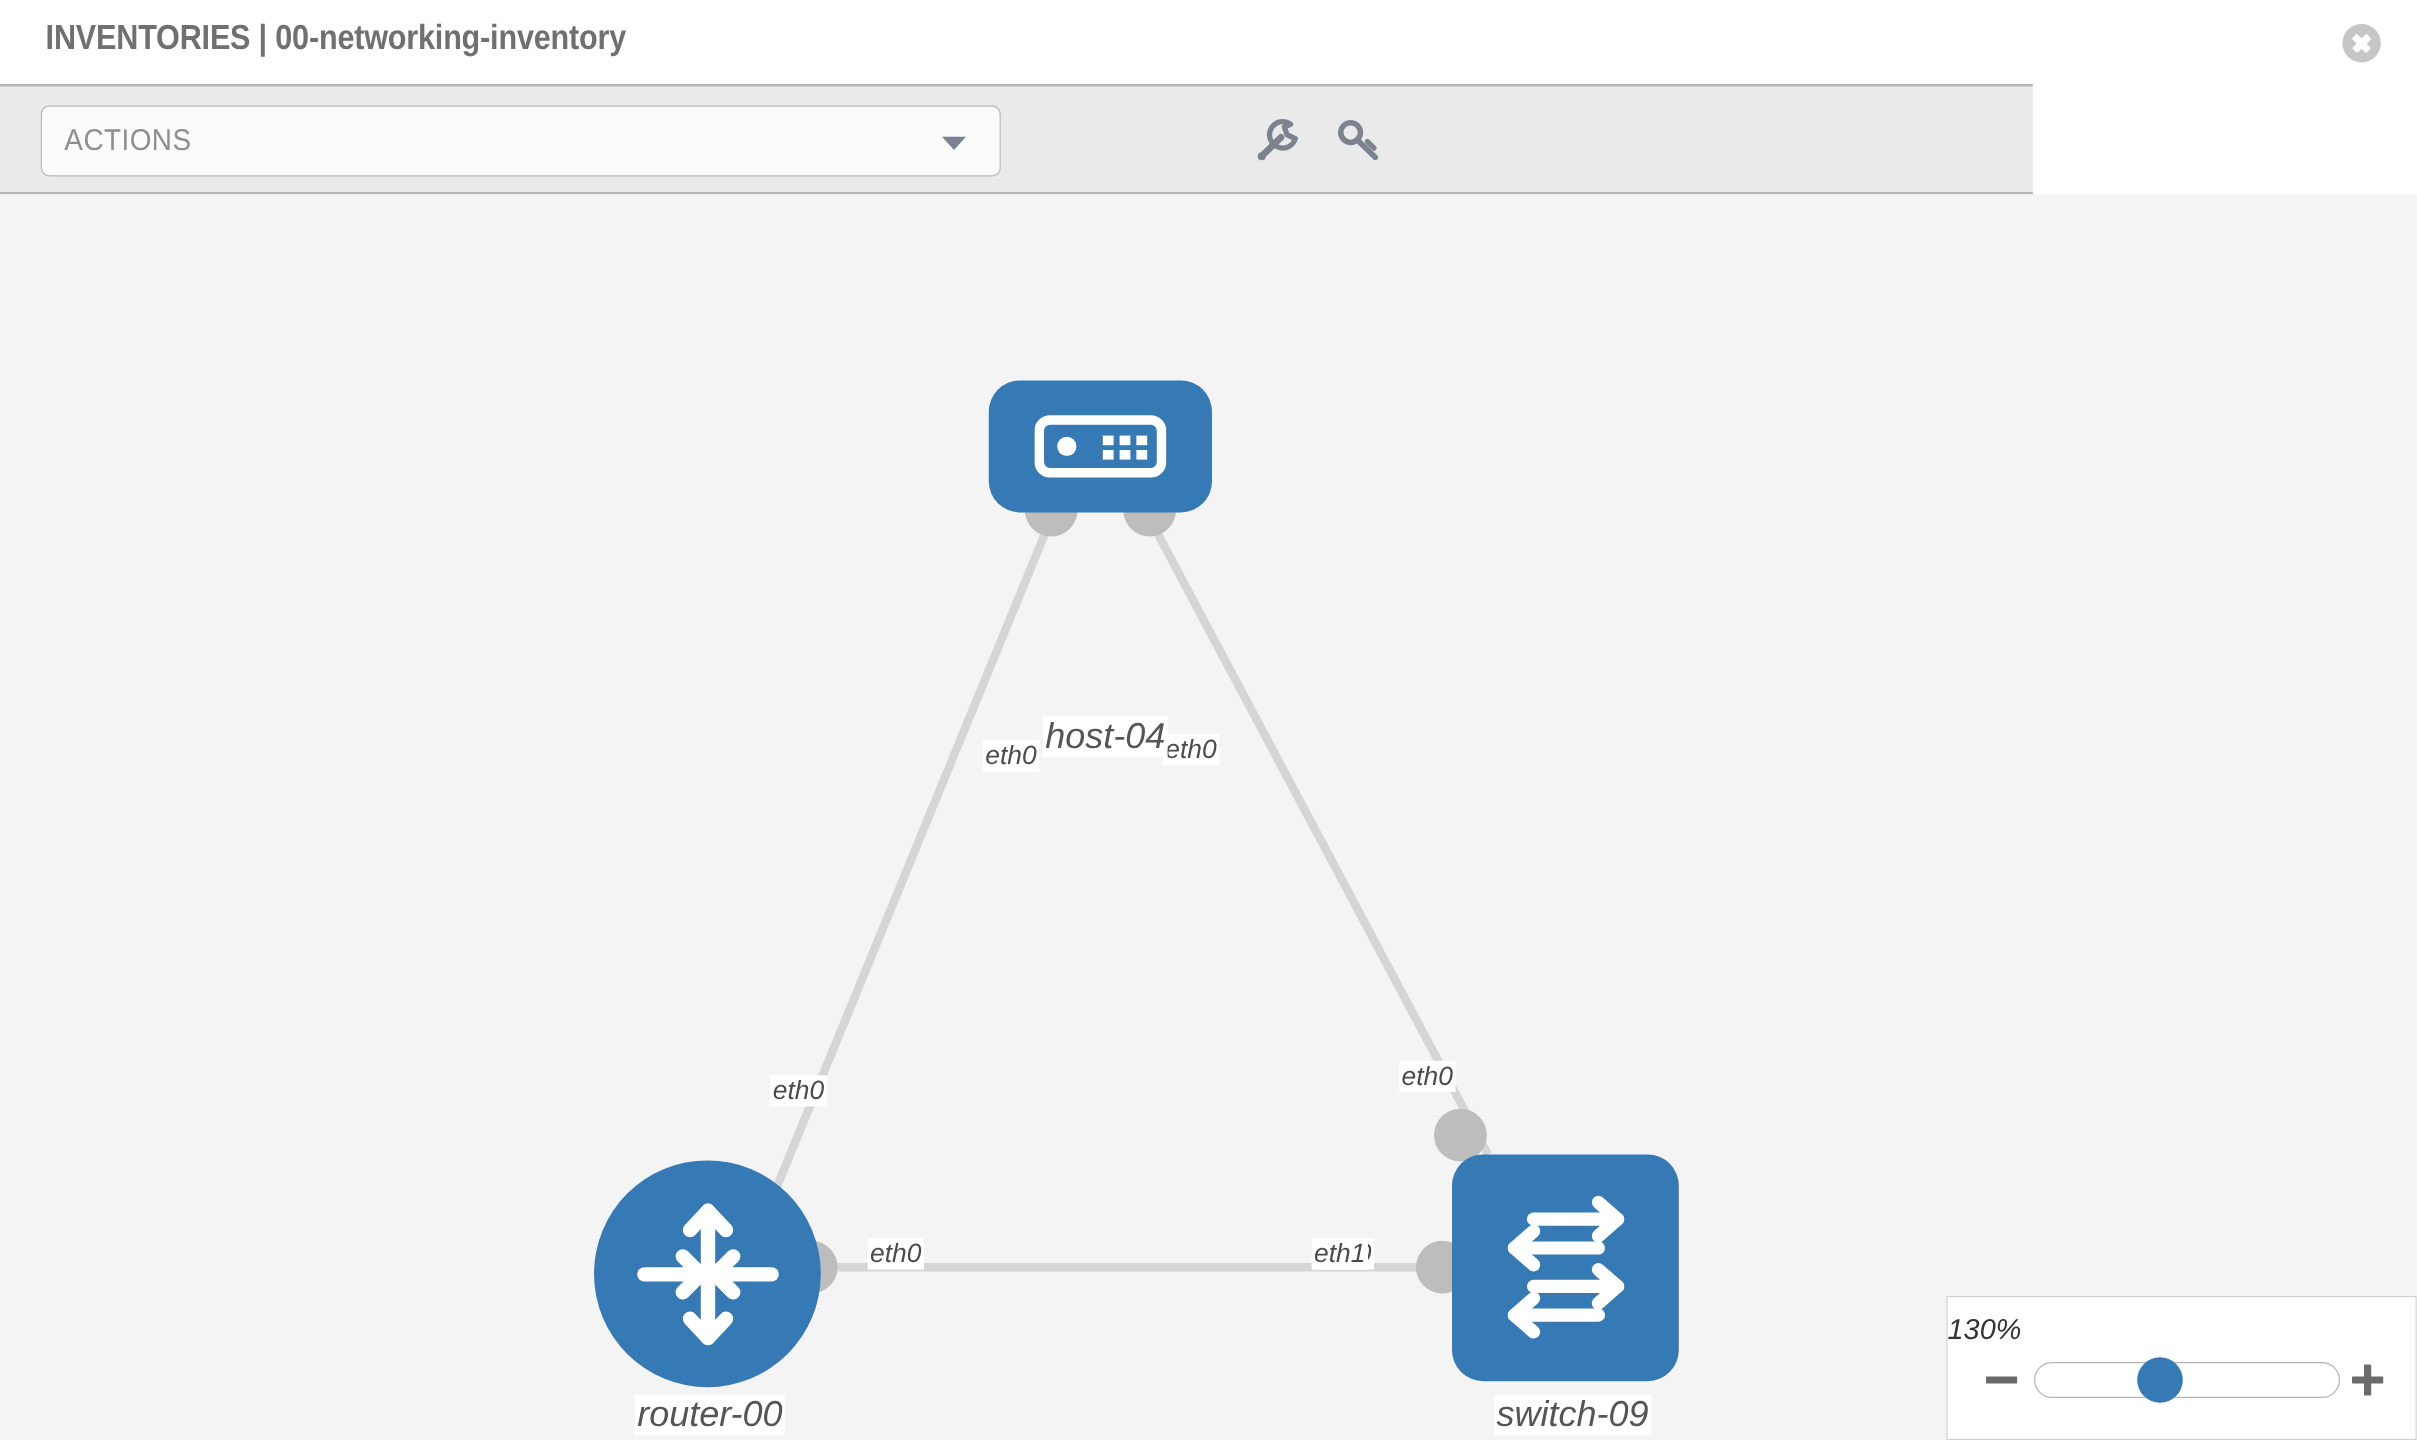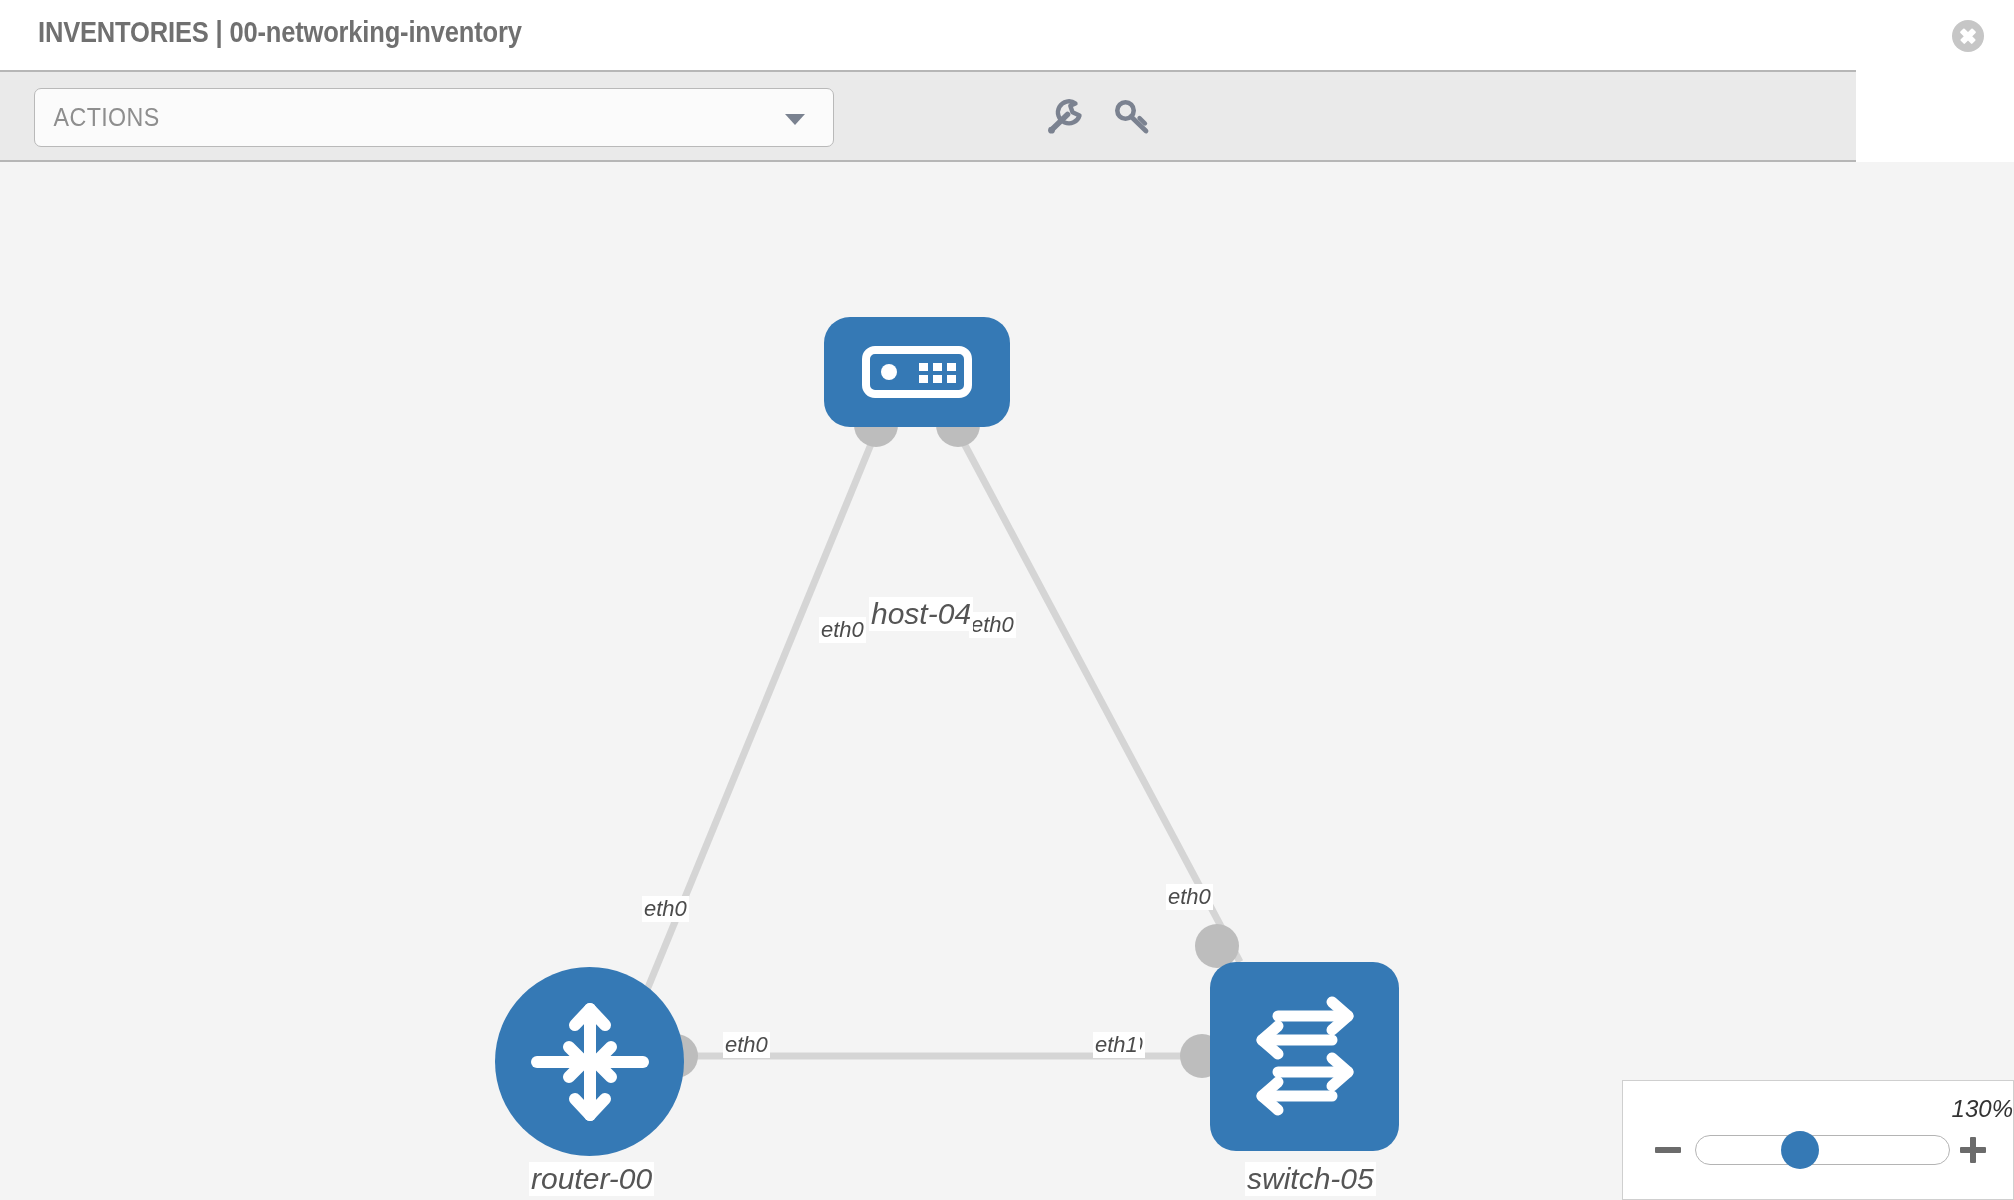--- a/index.html
+++ b/index.html
@@ -36,21 +36,21 @@
     position: absolute; left: 50%; top: 50%;
     width: 17px; height: 5.5px; background: #ffffff;
     border-radius: 1px;
   }
   #close-button .x-bar.a { transform: translate(-50%,-50%) rotate(45deg); }
   #close-button .x-bar.b { transform: translate(-50%,-50%) rotate(-45deg); }
 
   
   #toolbar {
     position: absolute; left: 0; top: 70px;
-    width: 1856px; height: 92px;
+    width: 1694px; height: 92px;
     background: #eaeaea;
     border-top: 2px solid #b6b6b6;
     border-bottom: 2px solid #b6b6b6;
   }
   .select-box {
     position: absolute;
     background: #fbfbfb;
     border: 1px solid #b9b9b9;
     border-radius: 7px;
     display: flex; align-items: center;
@@ -136,21 +136,21 @@
 
   
   #zoom-panel {
     position: absolute; left: 1622px; top: 1080px;
     width: 392px; height: 120px;
     background: #ffffff;
     border: 1px solid #cfcfcf;
   }
   #zoom-value {
     position: absolute; left: 0; top: 14px; width: 100%;
-    text-align: right;
+    text-align: left;
     font-size: 24px; color: #333333;
   }
   #zoom-minus, #zoom-plus {
     position: absolute; top: 54px;
     width: 30px; height: 30px; cursor: pointer;
   }
   #zoom-minus { left: 30px; }
   #zoom-plus  { left: 335px; }
   .pm-bar { position: absolute; background: #6b6b6b; border-radius: 1px; }
   .pm-h { left: 2px; top: 12px; width: 26px; height: 6px; }
@@ -273,21 +273,21 @@
   <div class="iface-label" style="left:819px; top:455px;">eth0</div>
   <div class="iface-label" style="left:969px; top:450px;">eth0</div>
   <div class="iface-label" style="left:642px; top:734px;">eth0</div>
   <div class="iface-label" style="left:1166px; top:722px;">eth0</div>
   <div class="iface-label" style="left:723px; top:870px;">eth0</div>
   <div class="iface-label" style="left:1098px; top:870px;">eth0</div>
   <div class="iface-label" style="left:1093px; top:870px;">eth1</div>
 
   <div class="node-label" style="left:869px; top:435px;">host-04</div>
   <div class="node-label" style="left:529px; top:1000px;">router-00</div>
-  <div class="node-label" style="left:1245px; top:1000px;">switch-05</div>
+  <div class="node-label" style="left:1245px; top:1000px;">switch-09</div>
 
   <div id="zoom-panel" style="top:918px;">
     <div id="zoom-value">130%</div>
     <div id="zoom-minus">
       <span class="pm-bar pm-h"></span>
     </div>
     <div id="zoom-slider"></div>
     <div id="zoom-knob"></div>
     <div id="zoom-plus">
       <span class="pm-bar pm-h"></span>

